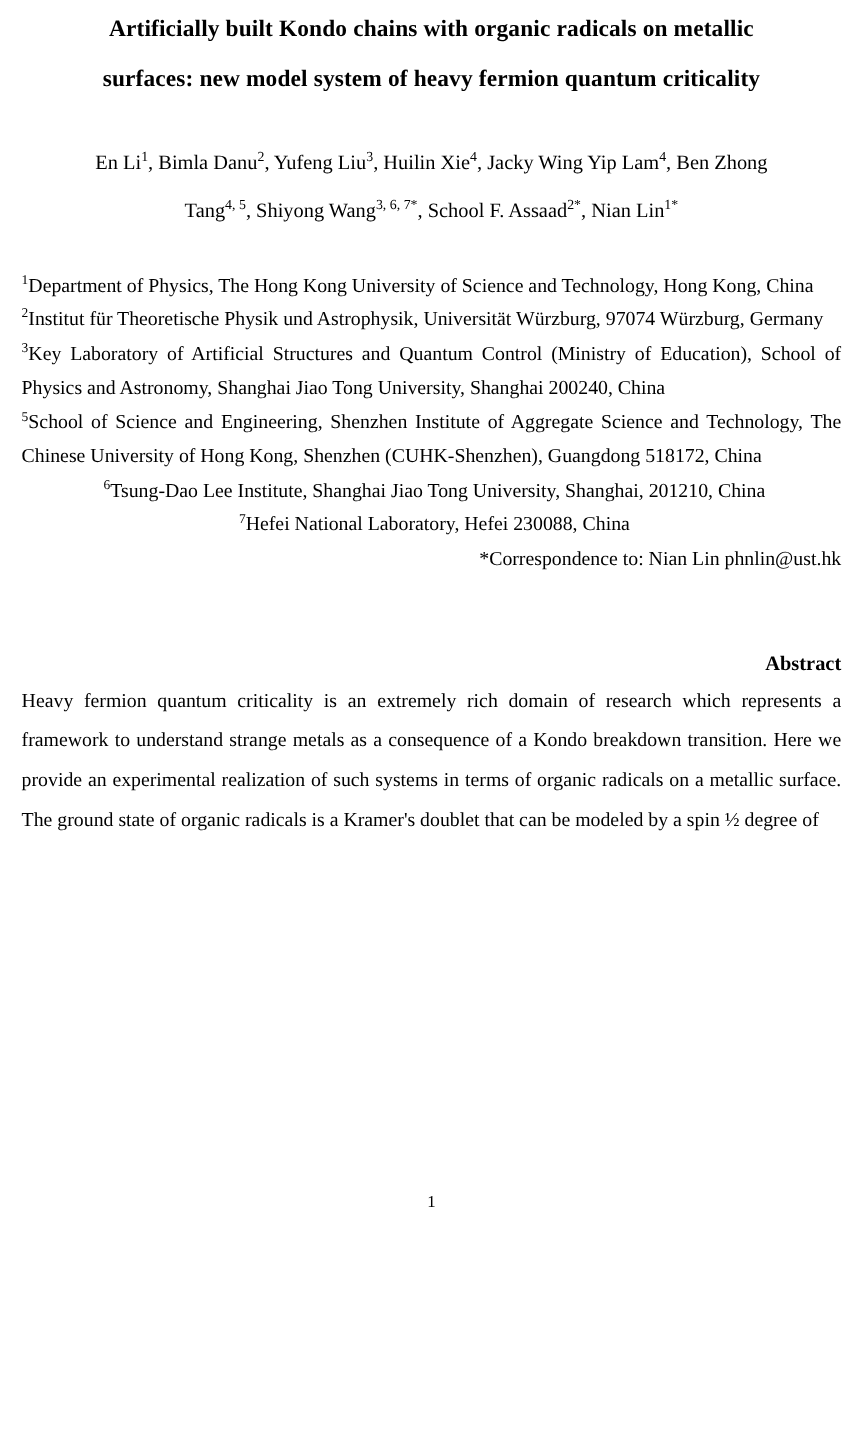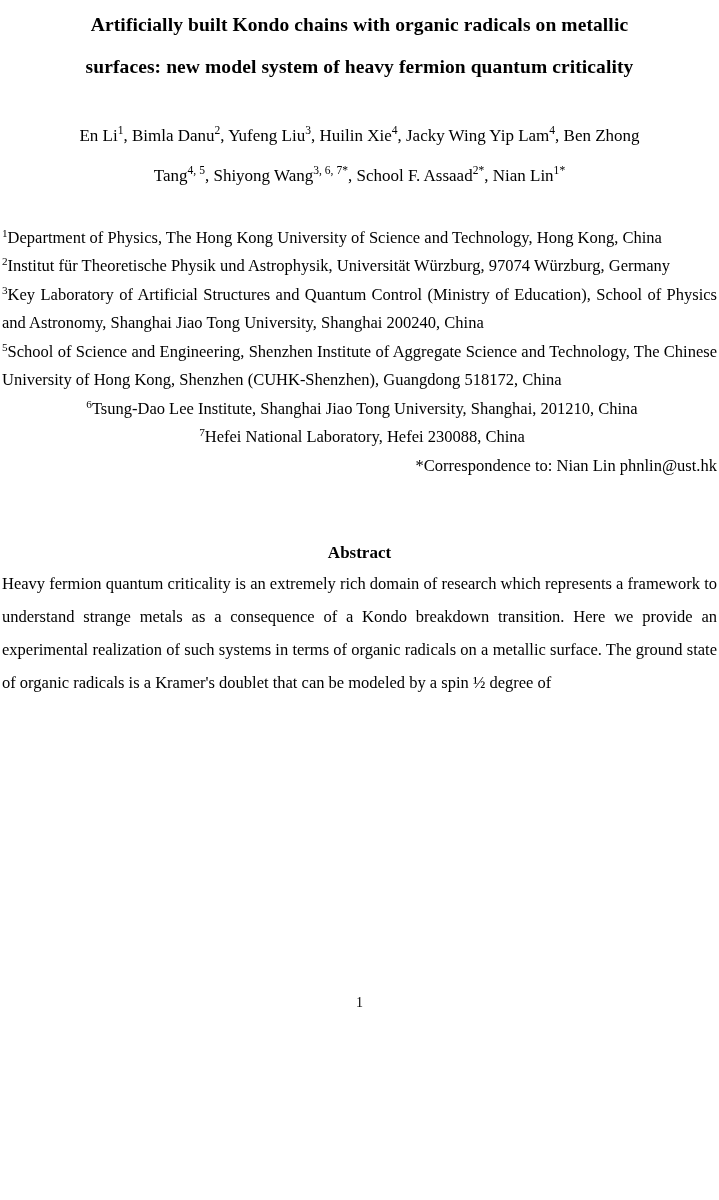--- a/index.html
+++ b/index.html
@@ -12,21 +12,21 @@
     height: 1200px;
     font-family: "Liberation Serif", serif;
     color: #000000;
     overflow: hidden;
   }
   .page {
     position: relative;
     width: 719px;
     height: 1008px;
     box-sizing: border-box;
-    padding: 0 2px;
+    padding: 0 18px;
   }
   .title {
     font-weight: bold;
     font-size: 19.5px;
     text-align: center;
     line-height: 2.15;
     margin: 0;
     padding-top: 4px;
     letter-spacing: 0.1px;
   }
@@ -62,21 +62,21 @@
   .corr {
     text-align: right;
     line-height: 1.73;
     margin: 0;
     padding-left: 5px;
   }
   .aff-last {
     padding-left: 5px;
   }
   .abstract-head {
-    text-align: center;
+    text-align: right;
     font-size: 17px;
     margin: 0;
     padding-top: 62px;
     padding-bottom: 4px;
   }
   .abstract-body {
     font-weight: normal;
     font-size: 16.5px;
     text-align: justify;
     text-justify: inter-word;

